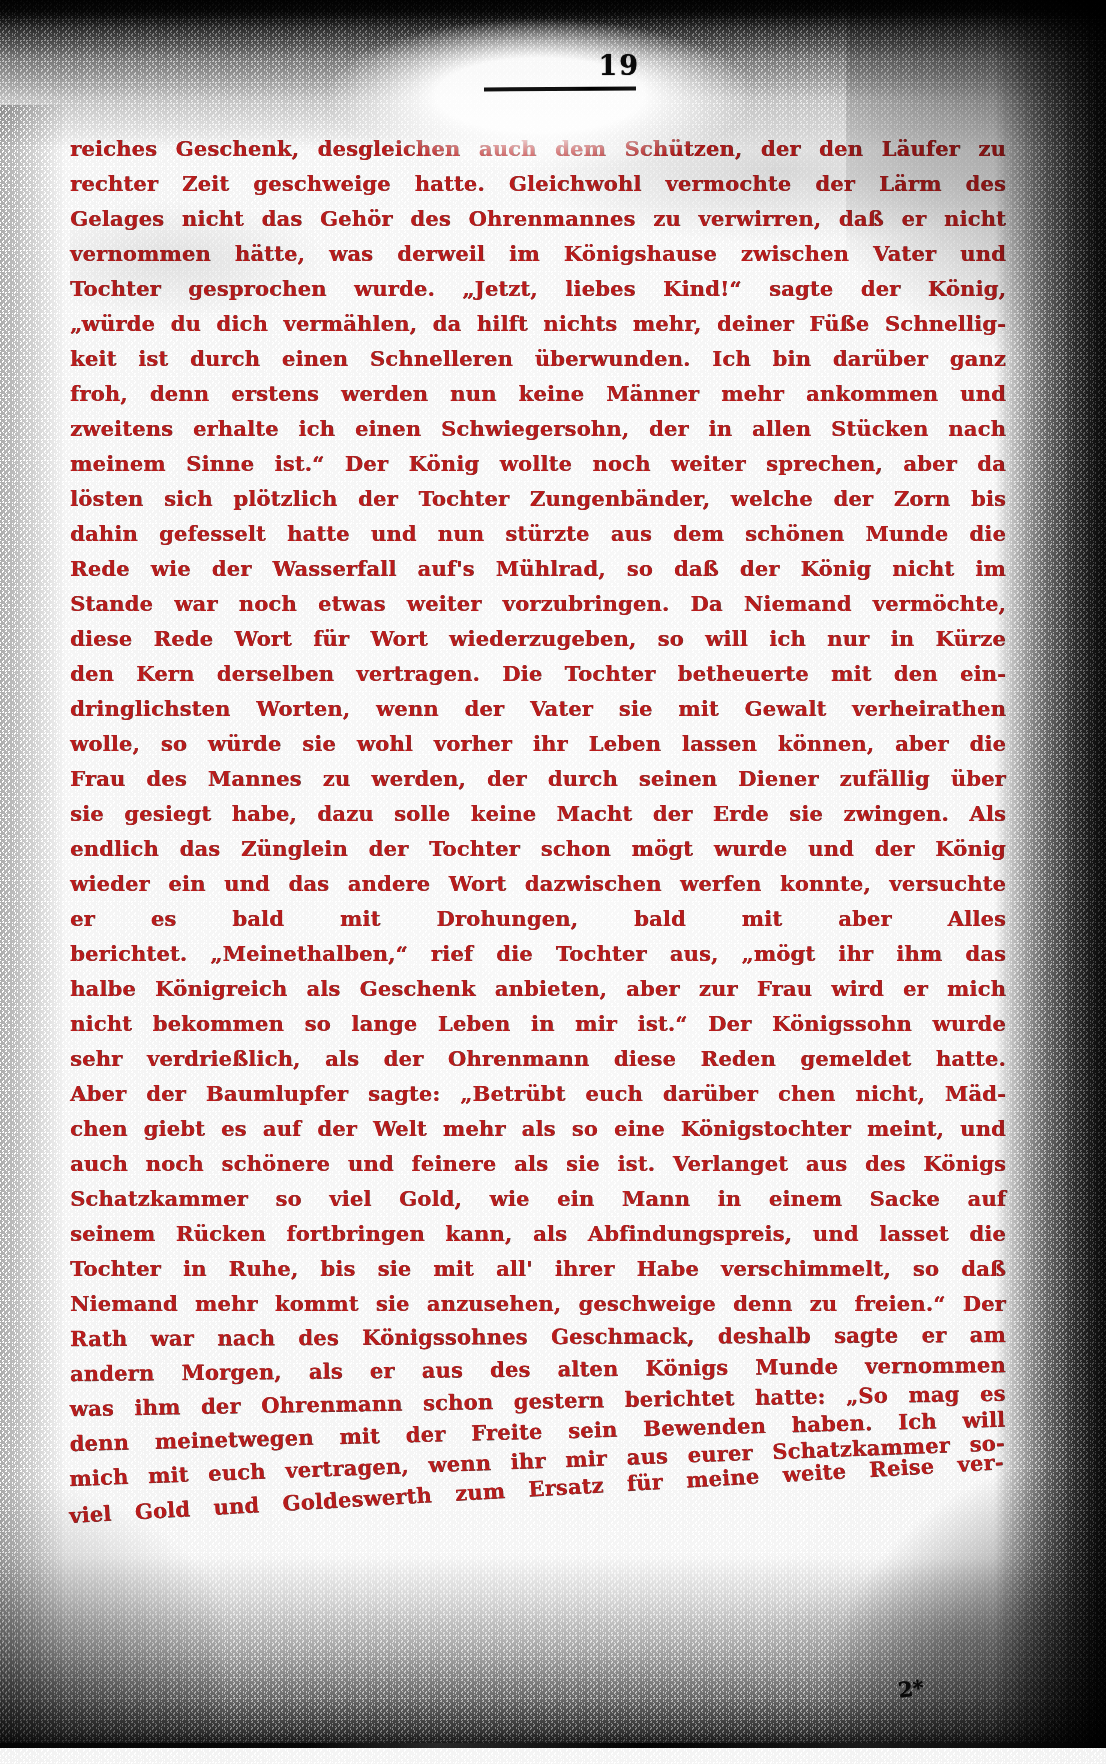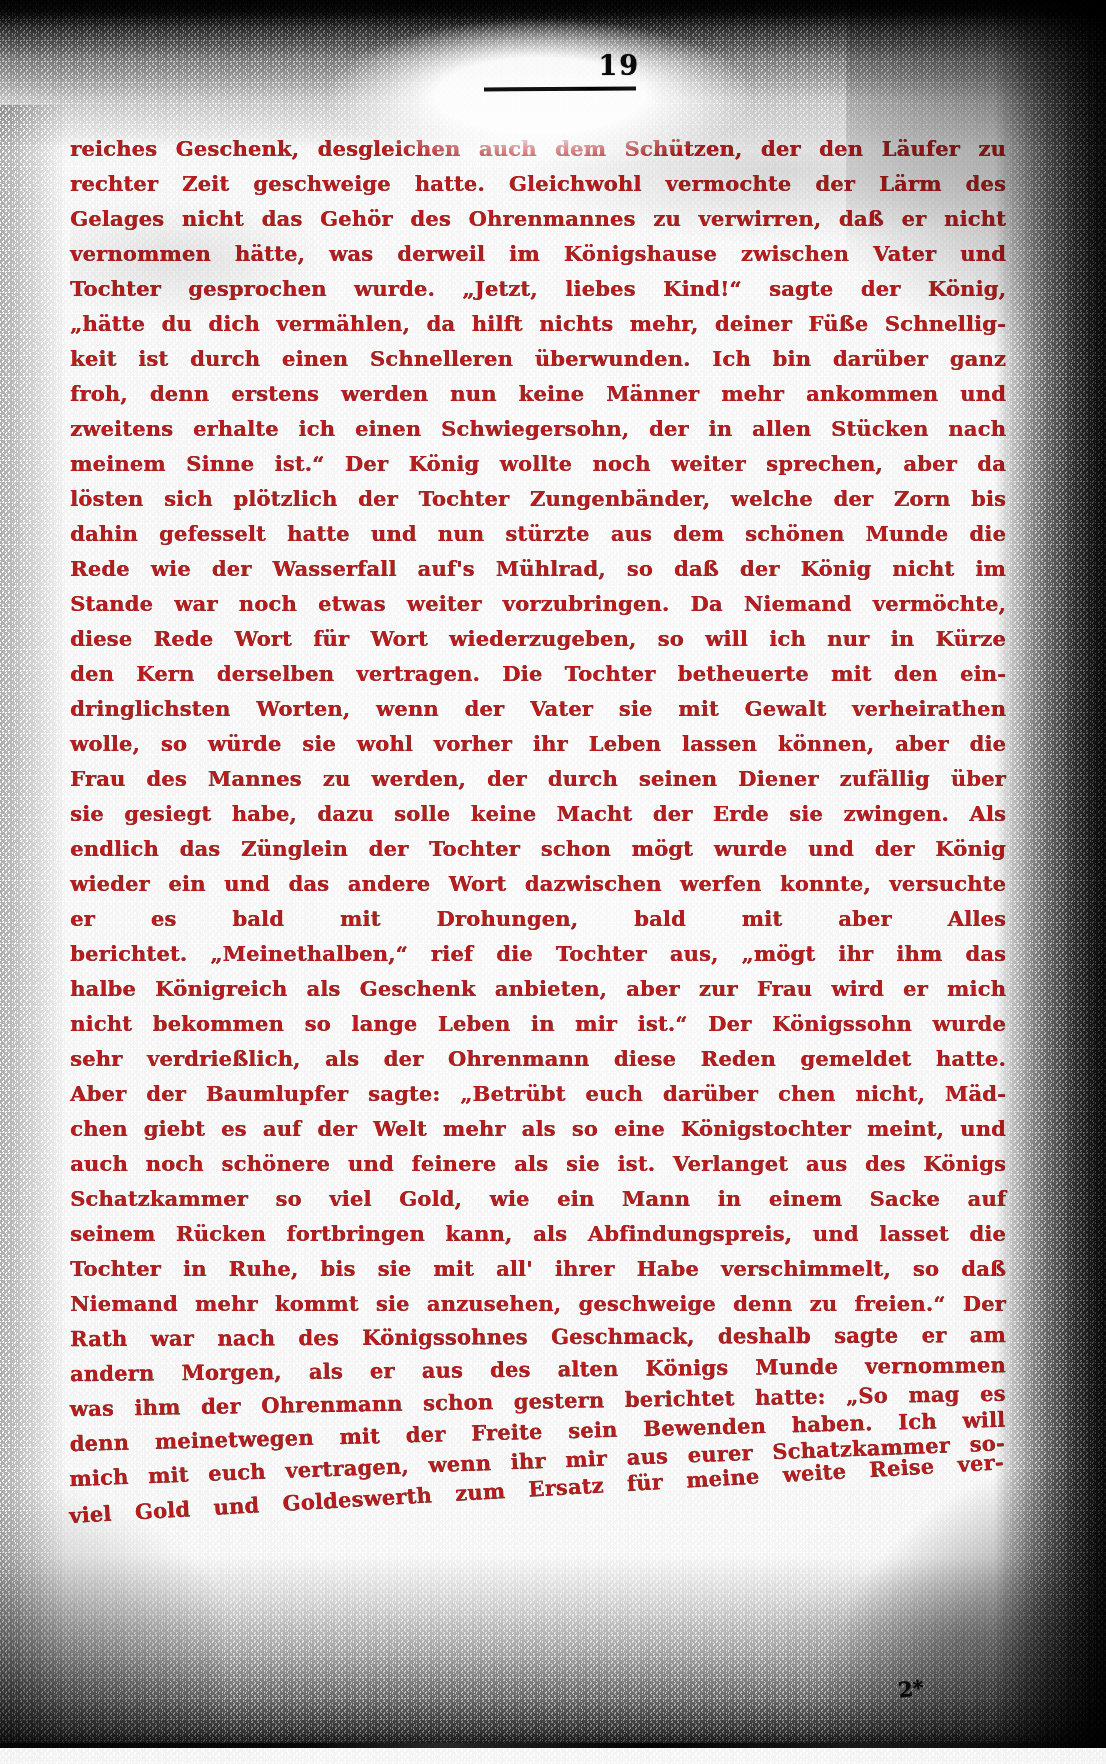--- a/index.html
+++ b/index.html
@@ -199,21 +199,21 @@
         <span>gesprochen</span>
         <span>wurde.</span>
         <span>„Jetzt,</span>
         <span>liebes</span>
         <span>Kind!“</span>
         <span>sagte</span>
         <span>der</span>
         <span>König,</span>
       </div>
       <div class="line">
-        <span>„hätte</span>
+        <span>„würde</span>
         <span>du</span>
         <span>dich</span>
         <span>vermählen,</span>
         <span>da</span>
         <span>hilft</span>
         <span>nichts</span>
         <span>mehr,</span>
         <span>deiner</span>
         <span>Füße</span>
         <span>Schnellig-</span>

